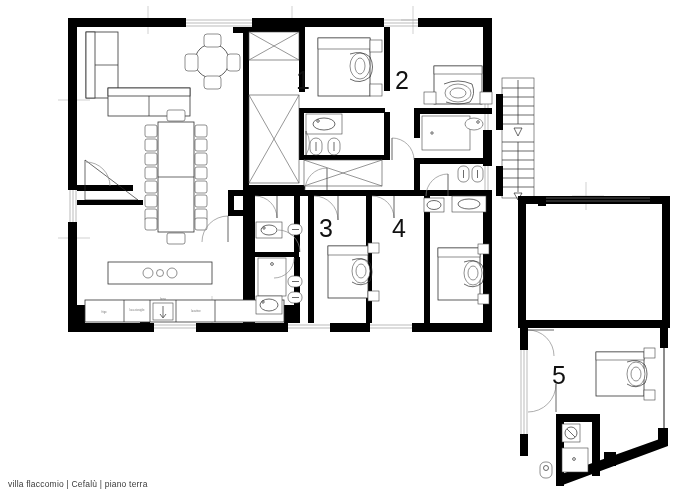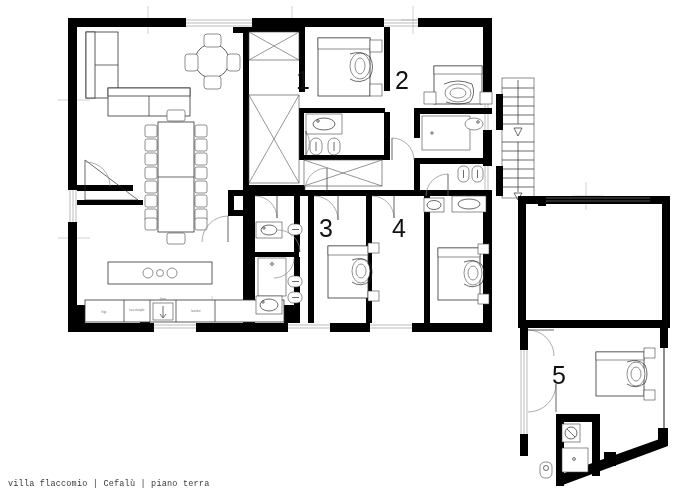--- a/index.html
+++ b/index.html
@@ -26,21 +26,21 @@
     display: block;
   }
   .caption {
     position: absolute;
     left: 8px;
     top: 479px;
     font-size: 8.5px;
     color: #3a3a3a;
     letter-spacing: 0.2px;
     white-space: nowrap;
-    font-family: Liberation Mono, monospace;
+    font-family: Liberation Sans, sans-serif;
   }
   
   .wall { fill: #000000; }
   .thinline { fill: none; stroke: #000000; stroke-width: 0.9; }
   .hairline { fill: none; stroke: #2b2b2b; stroke-width: 0.7; }
   .furn { fill: #ffffff; stroke: #333333; stroke-width: 0.8; }
   .furn-thin { fill: #ffffff; stroke: #444444; stroke-width: 0.6; }
   .swing { fill: none; stroke: #8a8a8a; stroke-width: 0.7; }
   .doorleaf { fill: none; stroke: #555555; stroke-width: 0.9; }
   .window-line { fill: none; stroke: #8d8d8d; stroke-width: 0.6; }

